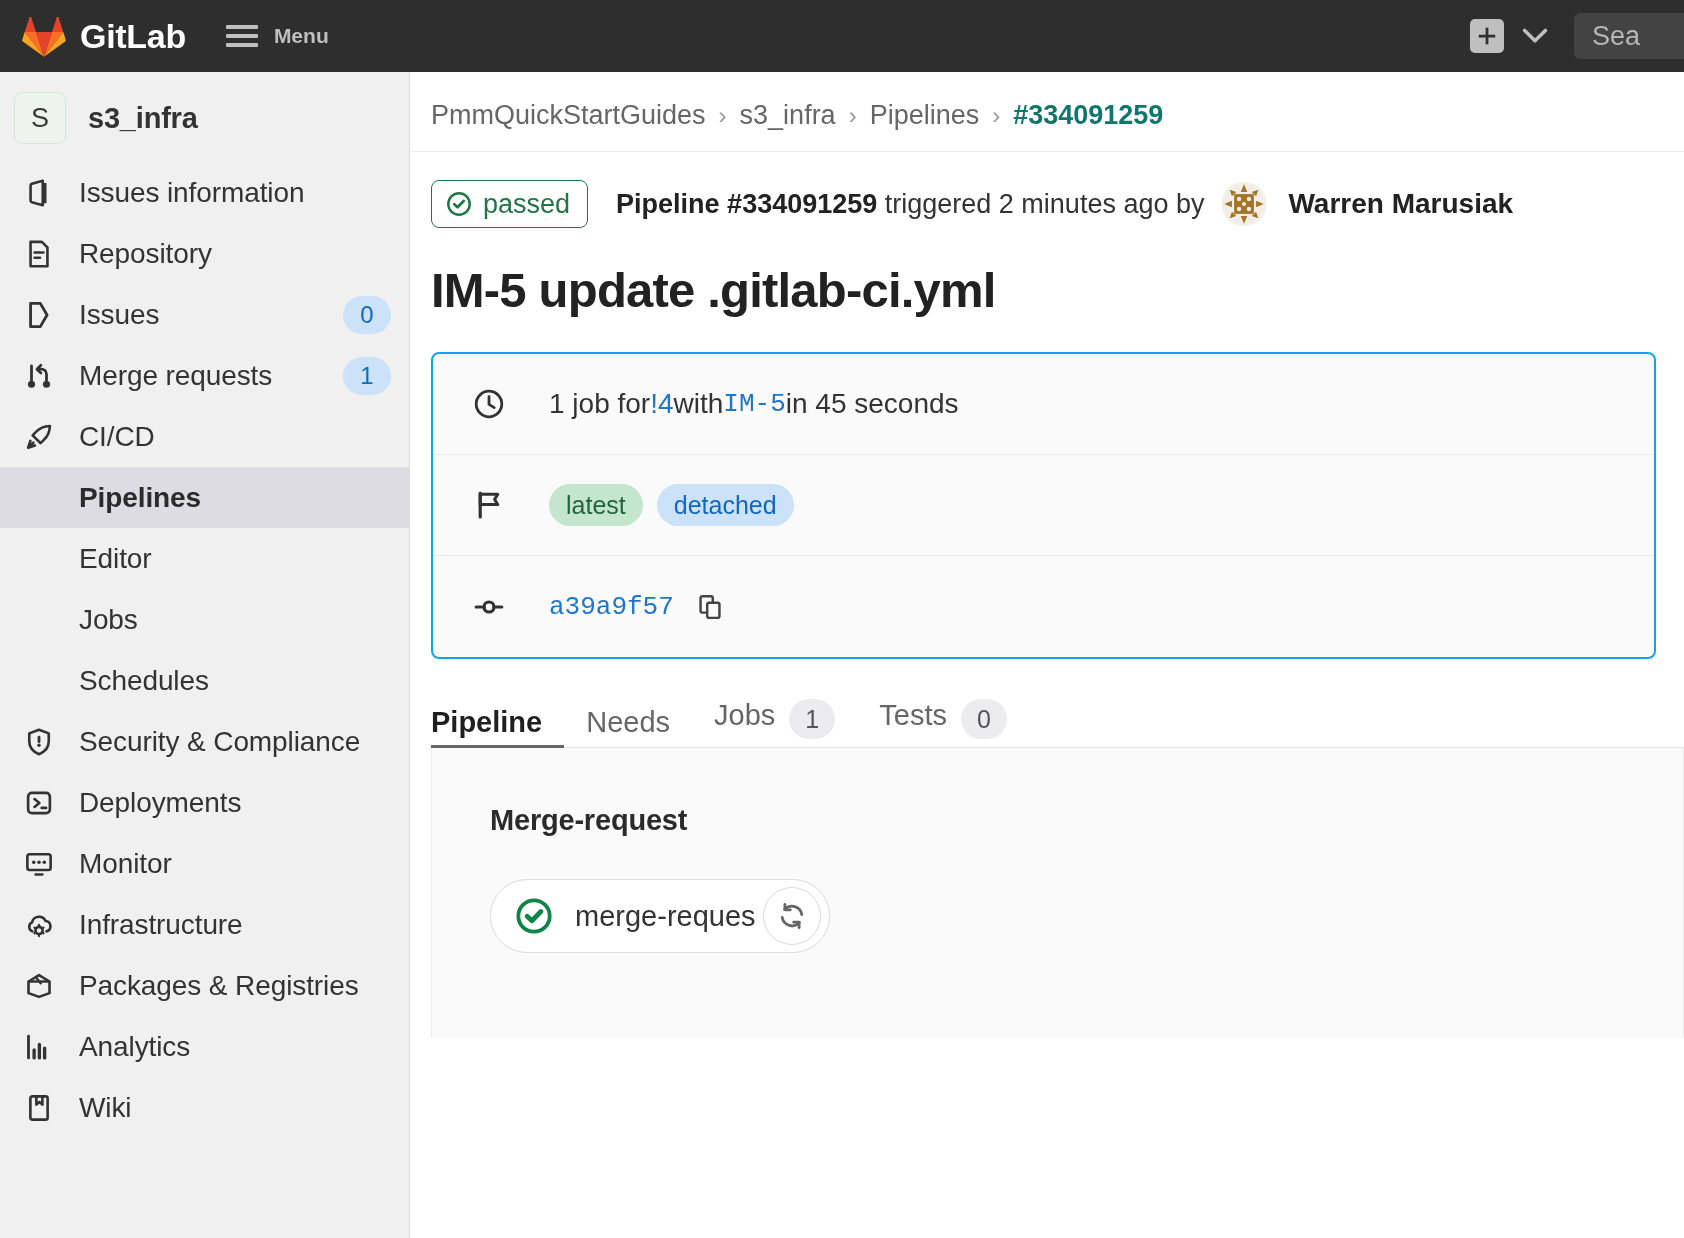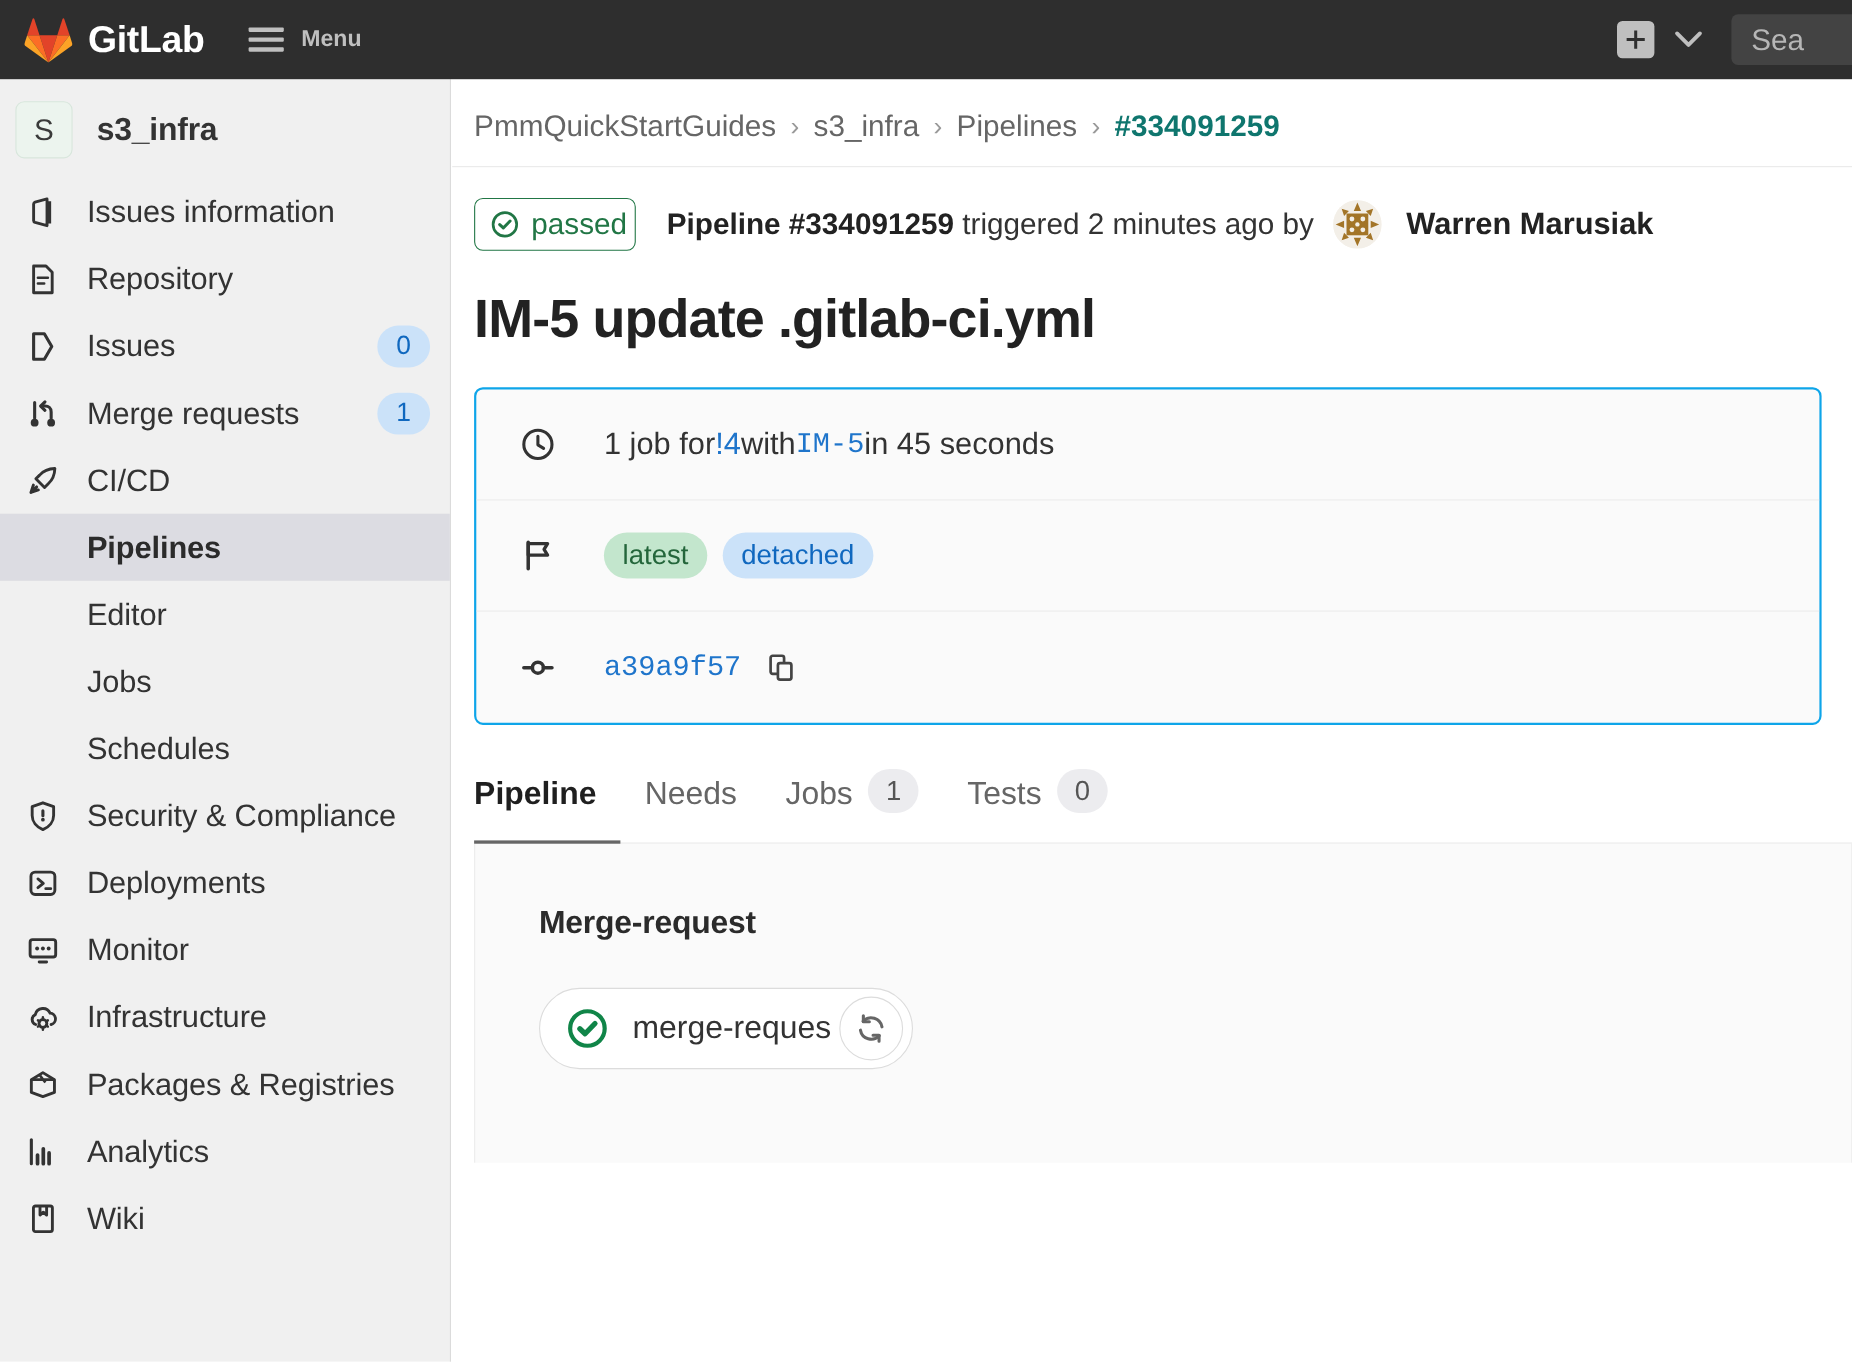--- a/index.html
+++ b/index.html
@@ -124,21 +124,21 @@
 
   .status-line {
     display: flex; align-items: center;
     padding: 28px 0 0 20px;
     white-space: nowrap;
   }
   .badge-passed {
     display: inline-flex; align-items: center; gap: 11px;
     border: 1px solid #217645; border-radius: 8px;
     color: #217645; background: #fff;
-    height: 48px; padding: 0 7px 0 14px;
+    height: 48px; padding: 0 17px 0 14px;
     font-size: 27px;
   }
   .badge-passed svg { display: block; }
   .status-text {
     margin-left: 28px; font-size: 27px; color: #333;
   }
   .status-text b { font-weight: 700; color: #222; }
   .avatar-identicon {
     display: inline-block; vertical-align: middle;
     width: 44px; height: 44px; border-radius: 50%;
@@ -190,22 +190,22 @@
   }
 
   
   .tabs {
     display: flex; align-items: flex-end;
     margin: 40px 0 0 20px;
     border-bottom: 1px solid #e4e4e4;
     width: 1253px;
   }
   .tab {
-    display: flex; align-items: flex-end; gap: 14px;
-    padding: 0 22px 25px 22px;
+    display: flex; align-items: flex-start; gap: 14px;
+    padding: 0 22px 6px 22px;
     font-size: 29px; color: #666; cursor: pointer;
     border-bottom: 3px solid transparent; margin-bottom: -1px;
   }
   .tab:first-child { padding-left: 0; margin-left: 0; }
   .tab.active { color: #1f1f1f; font-weight: 700; border-bottom-color: #666; }
   .tab-count {
     min-width: 46px; height: 40px; padding: 0 14px;
     background: #ececef; color: #555;
     border-radius: 20px; font-size: 25px; font-weight: 400;
     display: flex; align-items: center; justify-content: center;

